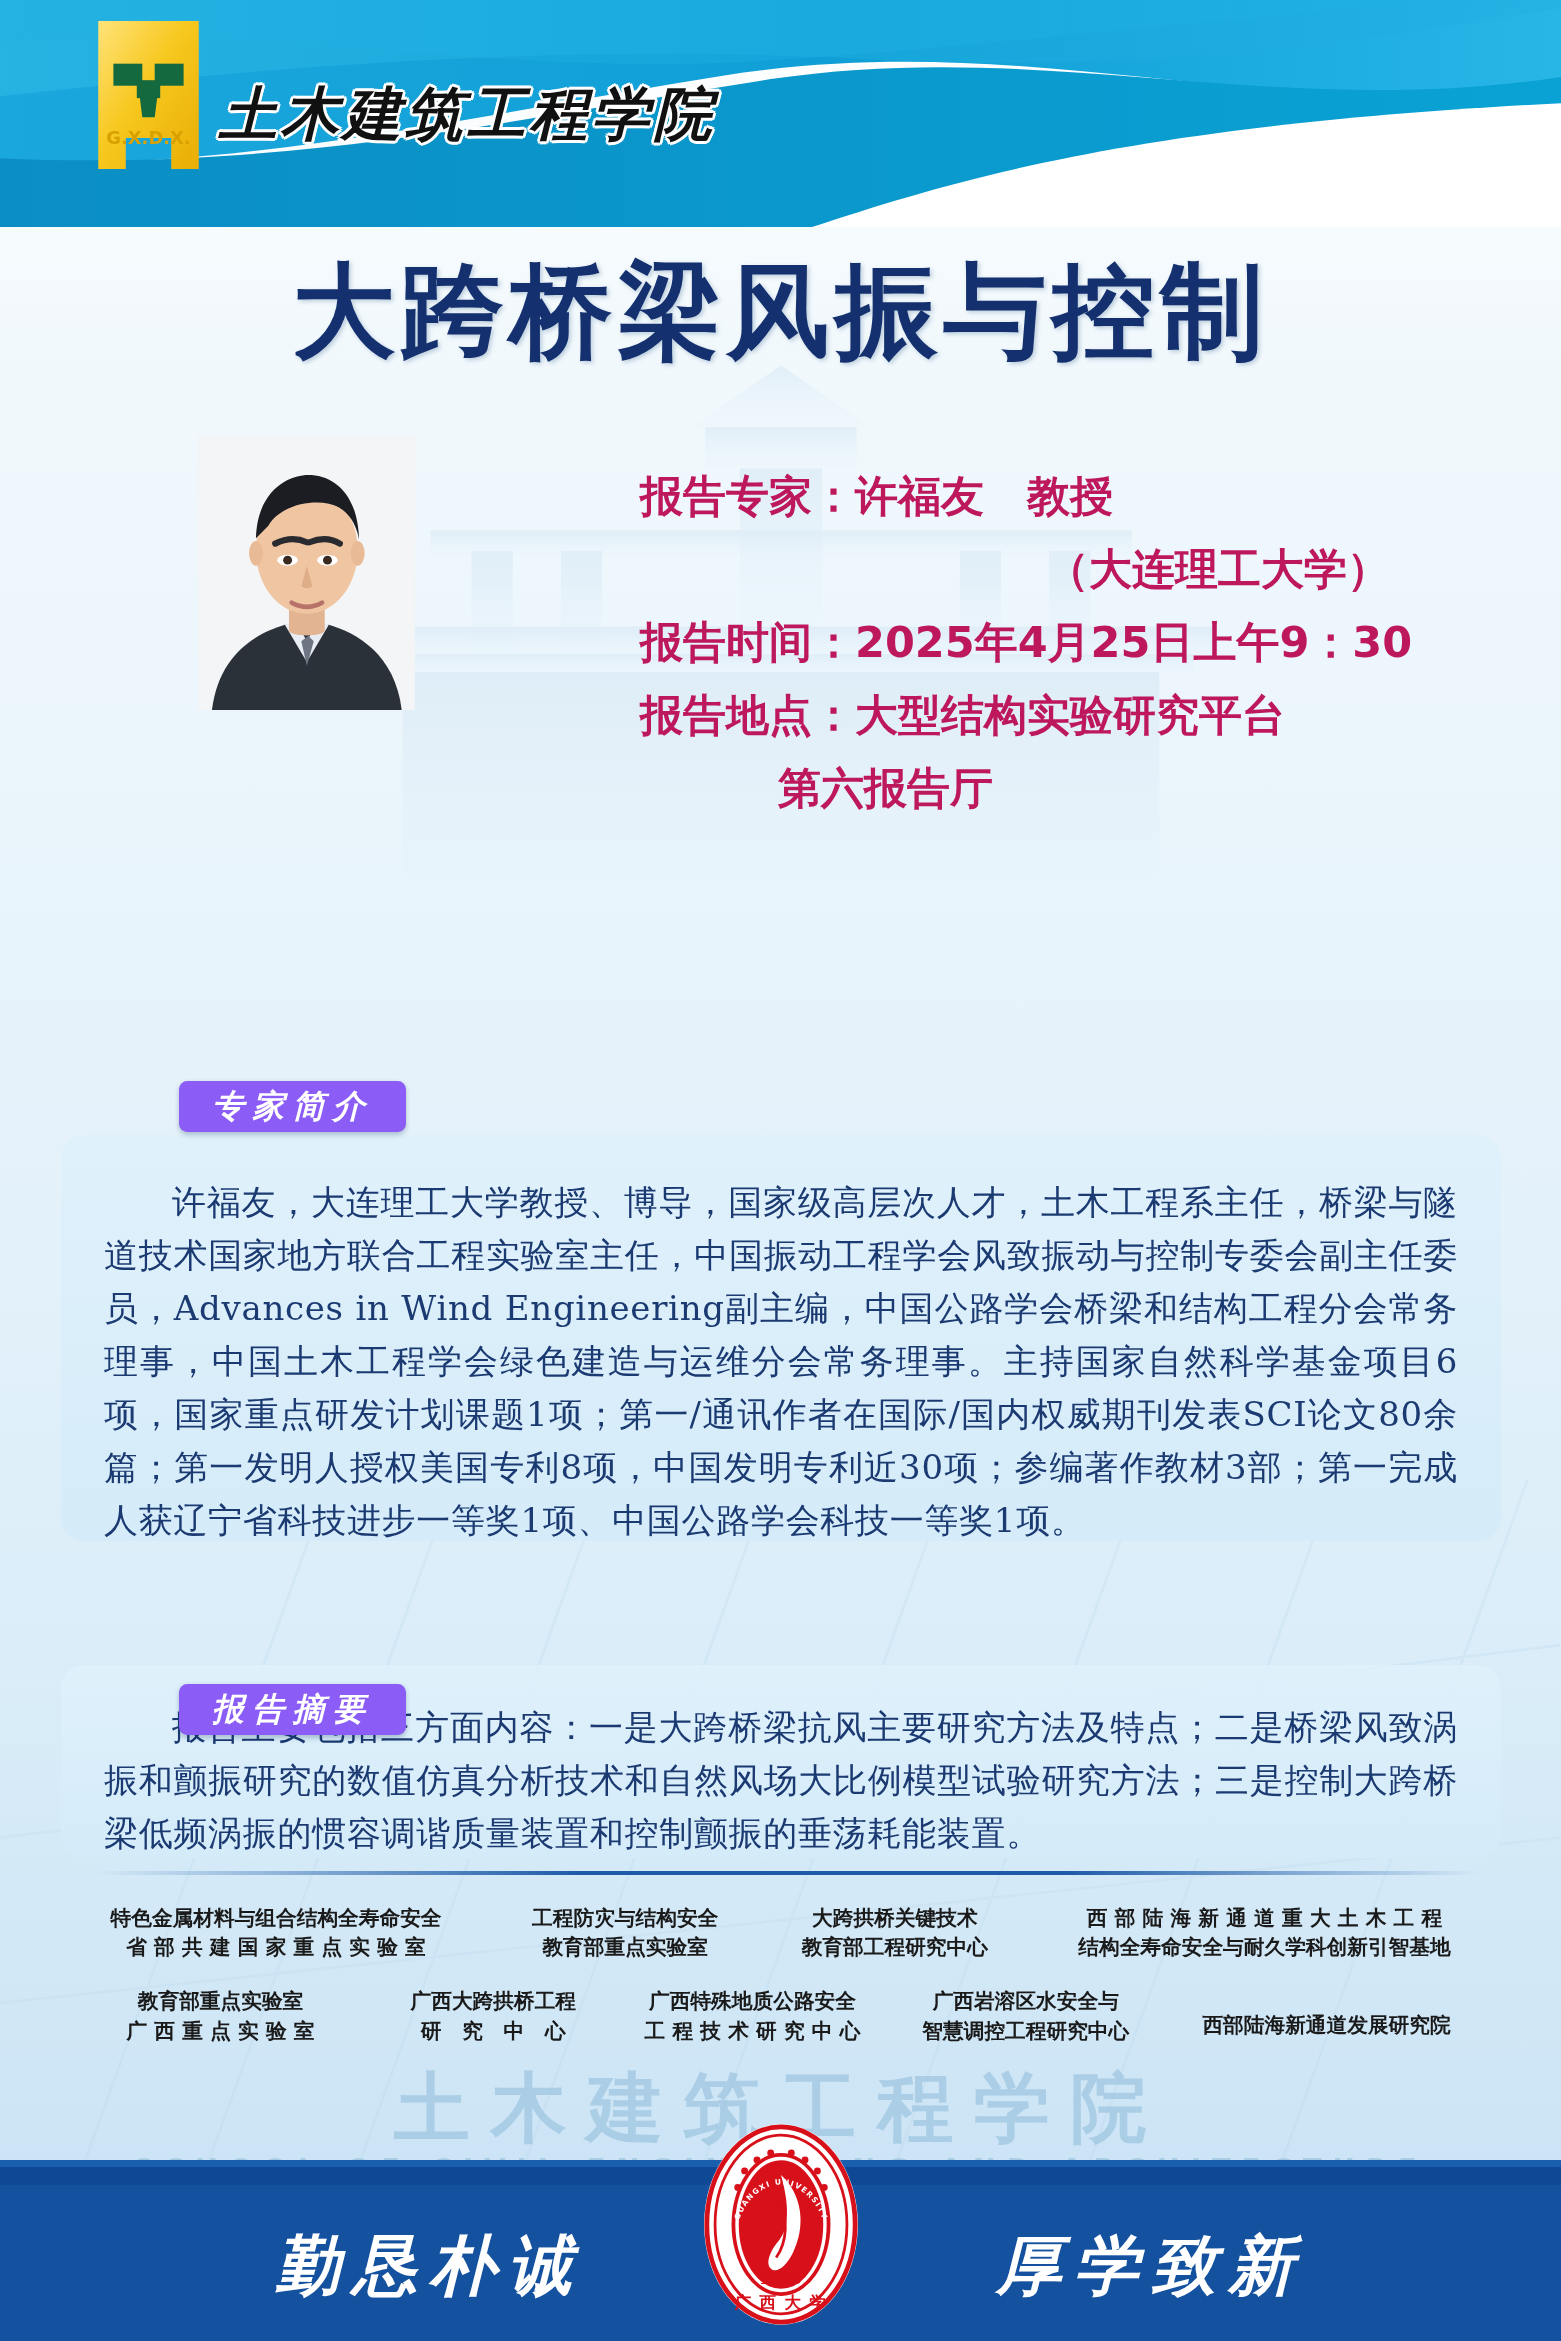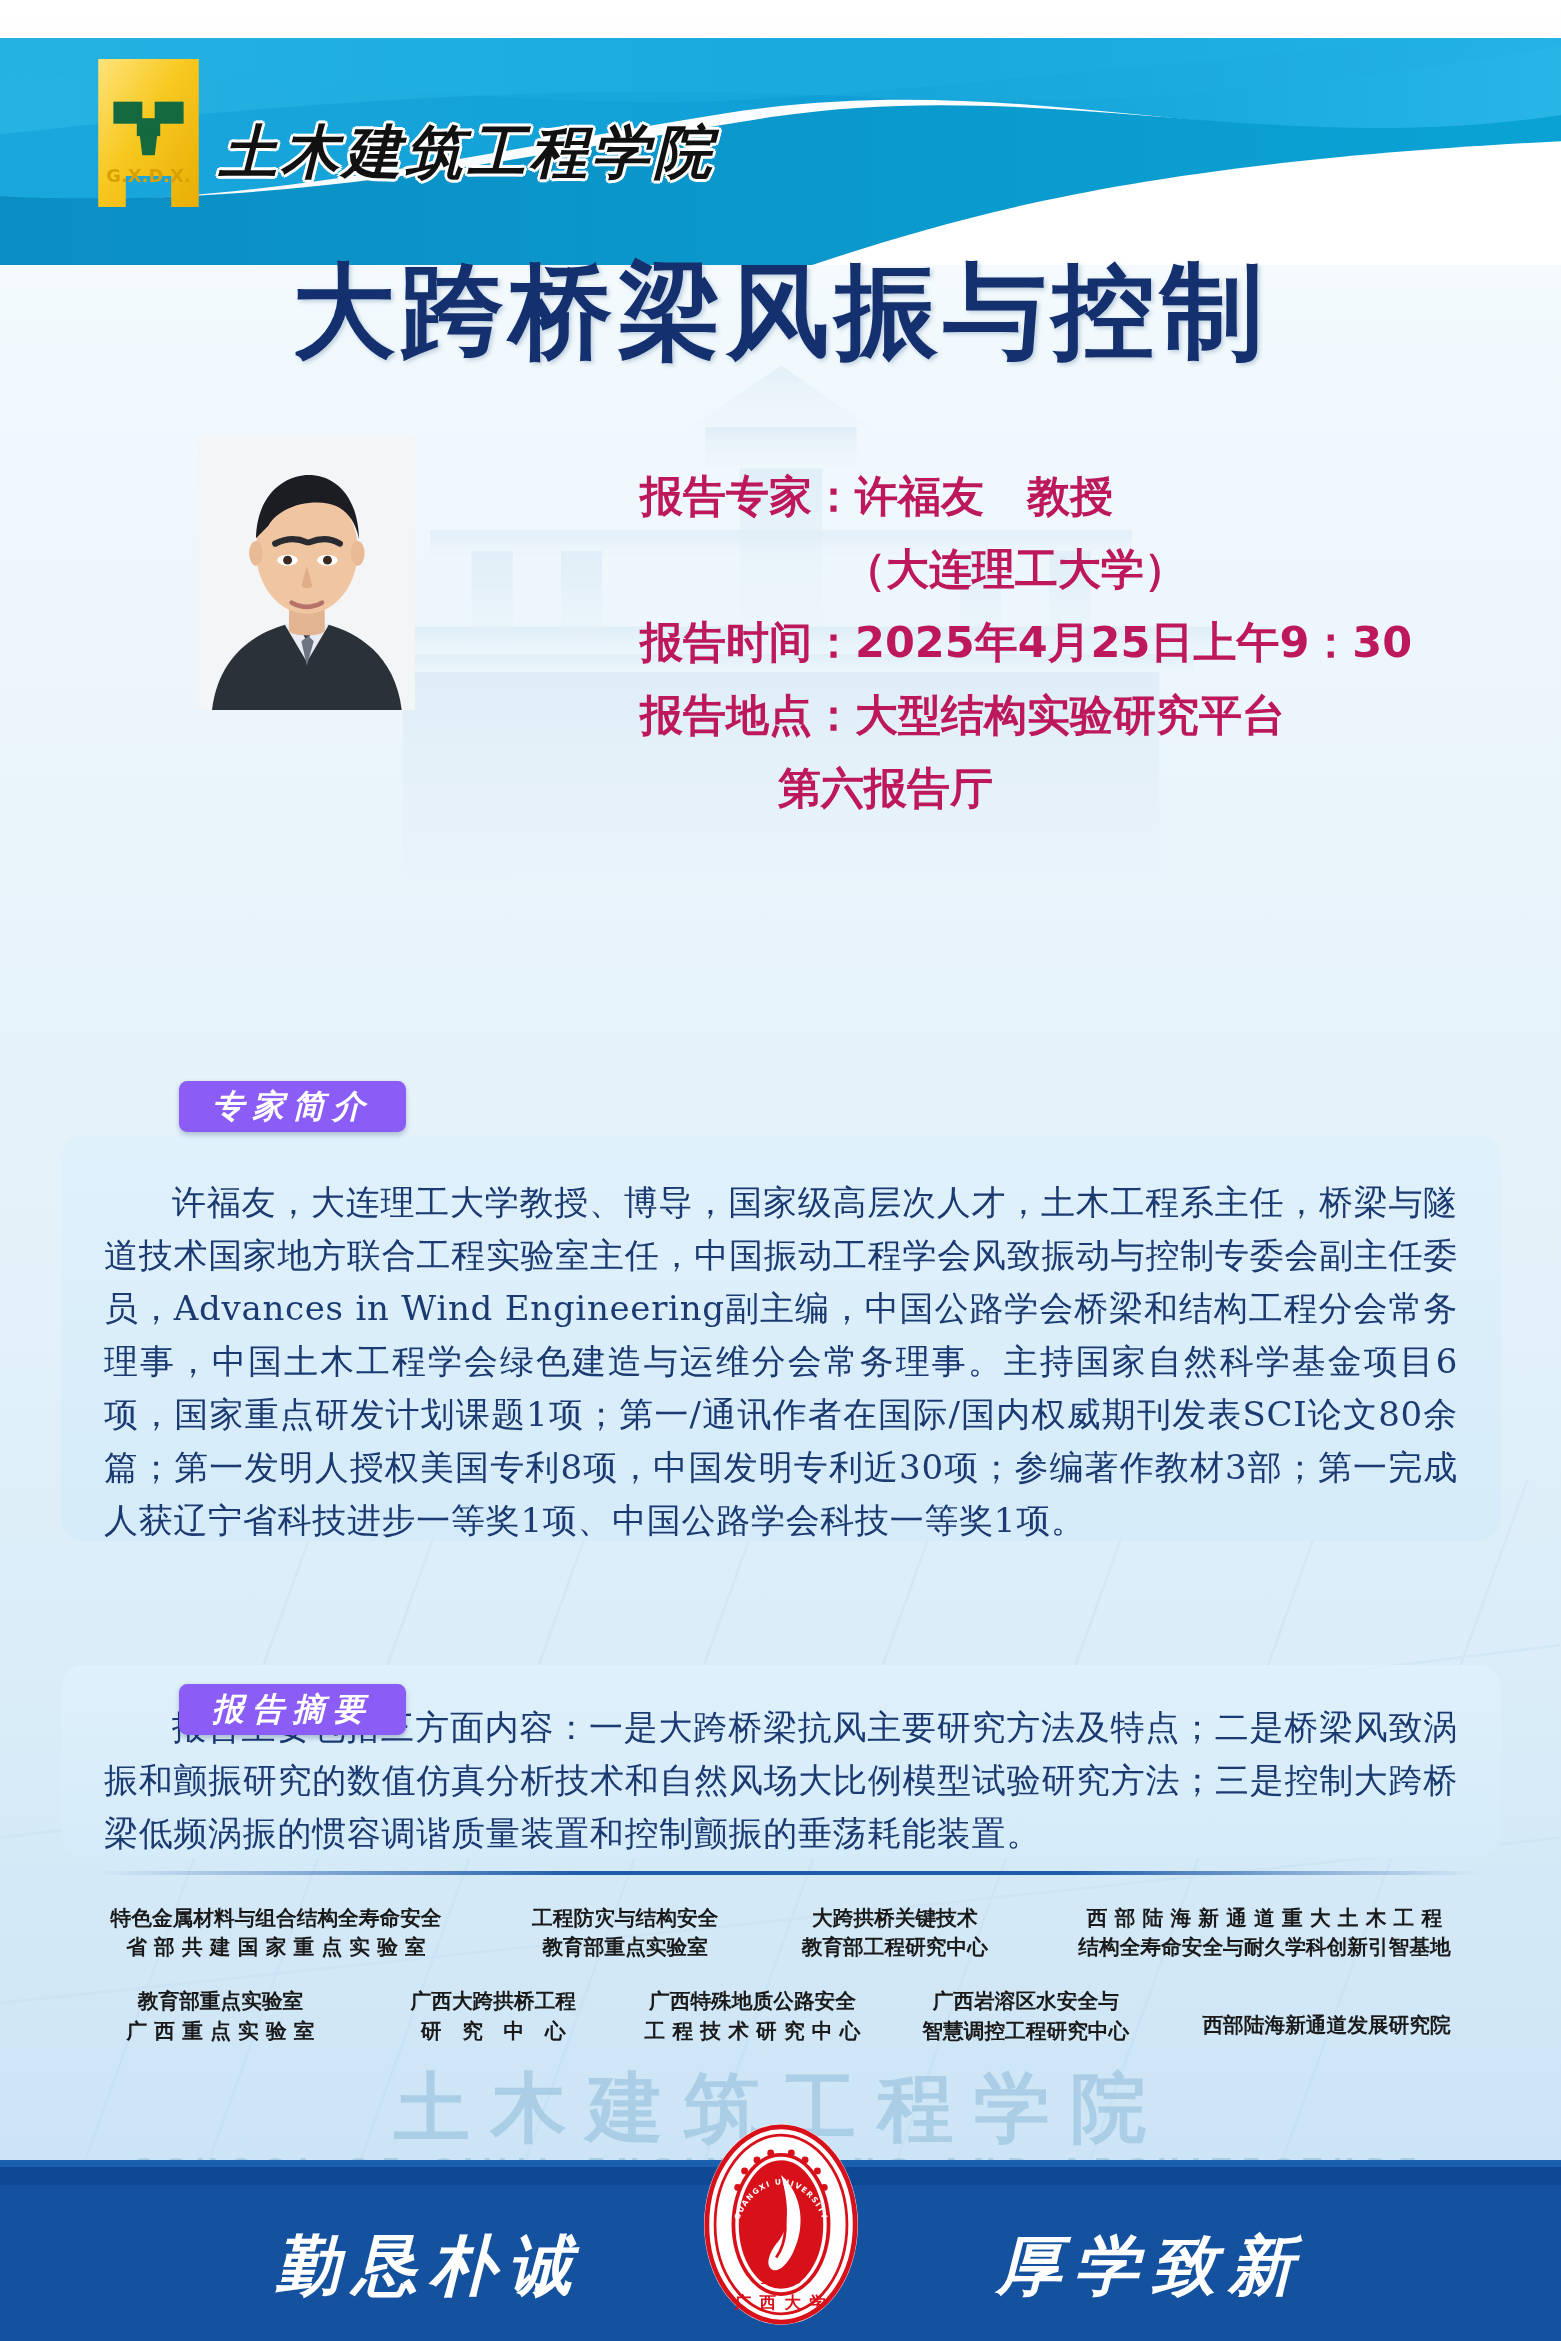--- a/index.html
+++ b/index.html
@@ -25,21 +25,21 @@
   }
   .wm-school{
     position:absolute;left:0;right:0;top:2038px;height:179px;
     display:flex;flex-direction:column;align-items:center;justify-content:center;
     color:#9ec4e0;opacity:.55;pointer-events:none;
   }
   .wm-school .cn{font-size:76px;font-weight:bold;letter-spacing:20.7px;line-height:1;color:#8fbcda;}
   .wm-school .en{font-size:27.5px;font-weight:bold;letter-spacing:11px;margin-top:6.9px;color:#8fbcda;}
 
   
-  .header{position:absolute;left:0;top:0;width:1561px;height:227px;overflow:hidden;margin-top:38px;}
+  .header{position:absolute;left:0;top:0;width:1561px;height:227px;overflow:hidden;}
   .logo{
     position:absolute;left:83px;top:20.7px;width:131px;height:148px;
   }
   .school-name{
     position:absolute;left:219px;top:76px;
     font-family:"DejaVu Serif","Liberation Serif",serif;
     font-size:58px;font-weight:bold;color:#111;
     letter-spacing:4.1px;white-space:nowrap;
     text-shadow:
        2.8px 0 0 #fff, -2.8px 0 0 #fff, 0 2.8px 0 #fff, 0 -2.8px 0 #fff,
@@ -60,21 +60,21 @@
     position:absolute;left:198px;top:435px;width:217px;height:275px;
     background:#e8eaee;overflow:hidden;
   }
 
   
   .info{
     position:absolute;left:640px;top:475px;width:867px;
     color:#be185d;font-weight:bold;font-size:43px;line-height:1.00;
   }
   .info .row{margin-bottom:30px;white-space:nowrap;}
-  .info .row.center{text-align:center;padding-right:117px;}
+  .info .row.center{text-align:right;padding-right:117px;}
   .info .row.indent{padding-left:138px;}
 
   
   .panel{
     position:absolute;left:61px;width:1440px;
     background:linear-gradient(180deg,rgba(223,241,251,.92),rgba(212,235,249,.92));
     border-radius:23.4px;
   }
   .badge{
     position:absolute;left:179px;width:227px;height:51px;

